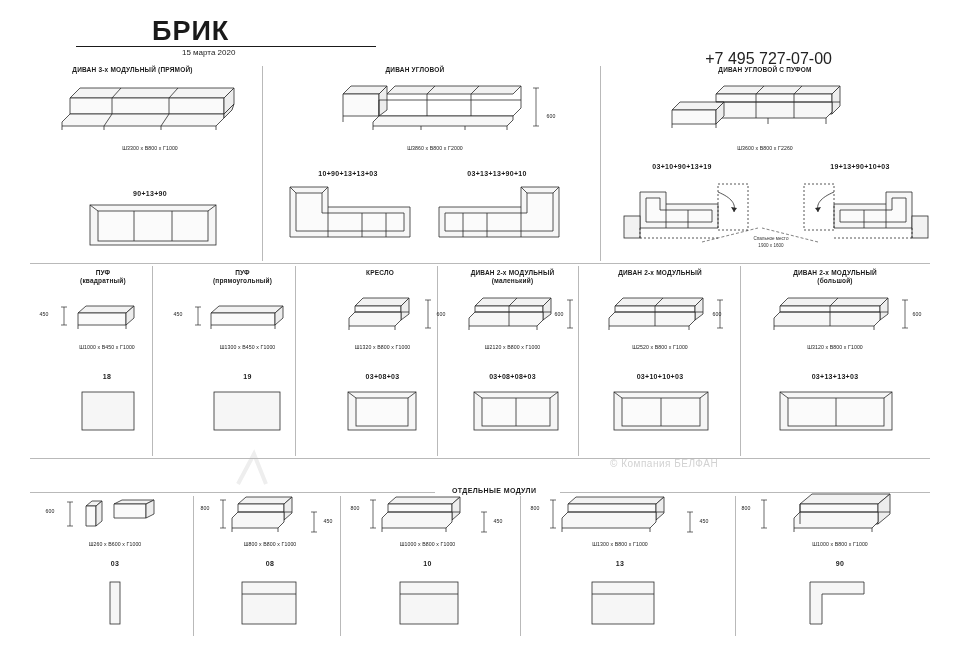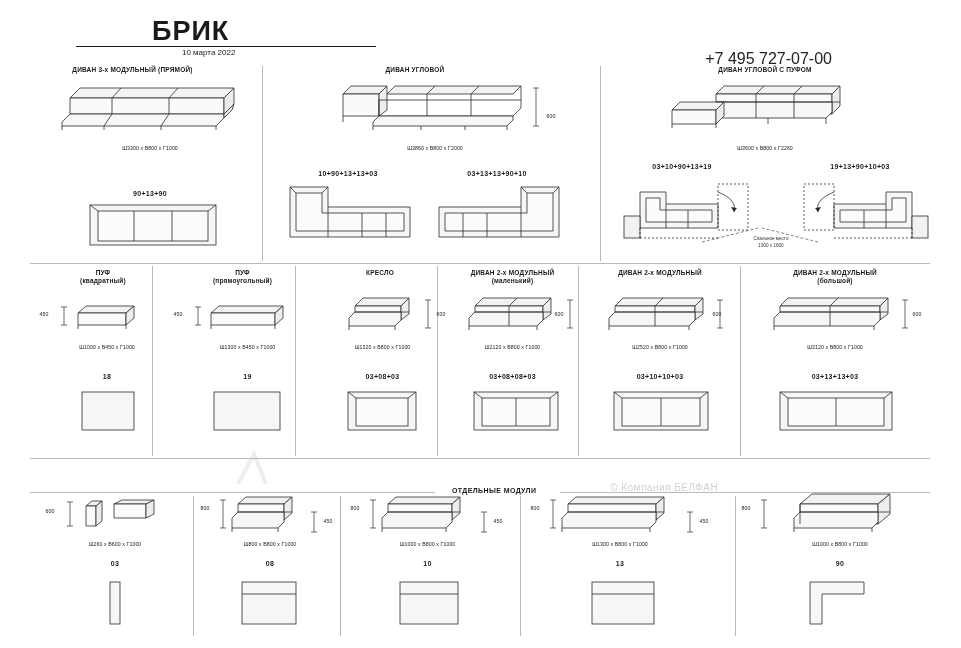--- a/index.html
+++ b/index.html
@@ -60,28 +60,28 @@
   }
 </style>
 </head>
 <body>
 
 <div class="page">
 
   <div class="header">
     <div class="title">БРИК</div>
     <div class="title-rule"></div>
-    <div class="subtitle">10 марта 2022</div>
+    <div class="subtitle">15 марта 2020</div>
     <div class="phone">+7 495 727-07-00</div>
   </div>
 
   <svg style="position:absolute;left:232px;top:450px;" width="40" height="40">
     <path d="M6 34 L22 4 L34 34" fill="none" stroke="#eeeeee" stroke-width="4"></path>
   </svg>
-  <div class="wm2" style="left:610px;top:482px;text-align:center;">© Компания БЕЛФАН</div>
+  <div class="wm2" style="left:610px;top:458px;text-align:center;">© Компания БЕЛФАН</div>
 
   <div class="vsep" style="left:262px;top:66px;height:195px;"></div>
   <div class="vsep" style="left:600px;top:66px;height:195px;"></div>
   <div class="hsep" style="left:30px;top:263px;width:900px;"></div>
   <div class="vsep" style="left:152px;top:266px;height:190px;"></div>
   <div class="vsep" style="left:295px;top:266px;height:190px;"></div>
   <div class="vsep" style="left:437px;top:266px;height:190px;"></div>
   <div class="vsep" style="left:578px;top:266px;height:190px;"></div>
   <div class="vsep" style="left:740px;top:266px;height:190px;"></div>
   <div class="hsep" style="left:30px;top:458px;width:900px;"></div>

